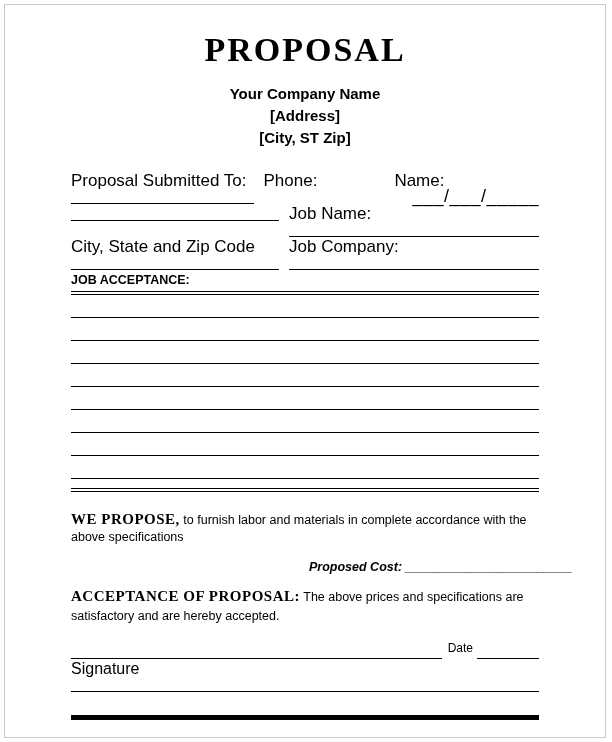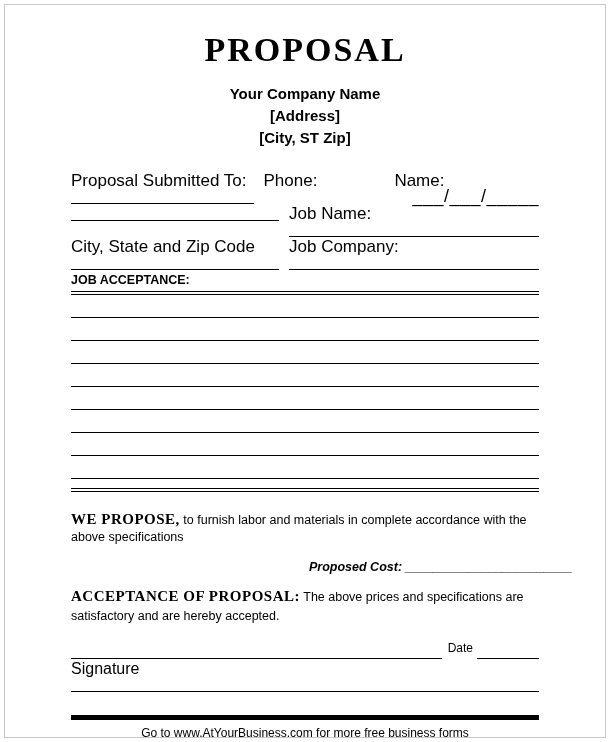--- a/index.html
+++ b/index.html
@@ -178,16 +178,15 @@
 
     <div class="sig-row">
       <div class="sig-line-left"></div>
       <div class="sig-date-word">Date</div>
       <div class="sig-line-right"></div>
     </div>
     <div class="sig-label">Signature</div>
     <div class="full-line"></div>
 
     <div class="footer-bar"></div>
-    <div class="footer-text">Go to www.AtYourBusiness.com for more free business forms</div>
 
   </div>
 </div>
 
 </body></html>

